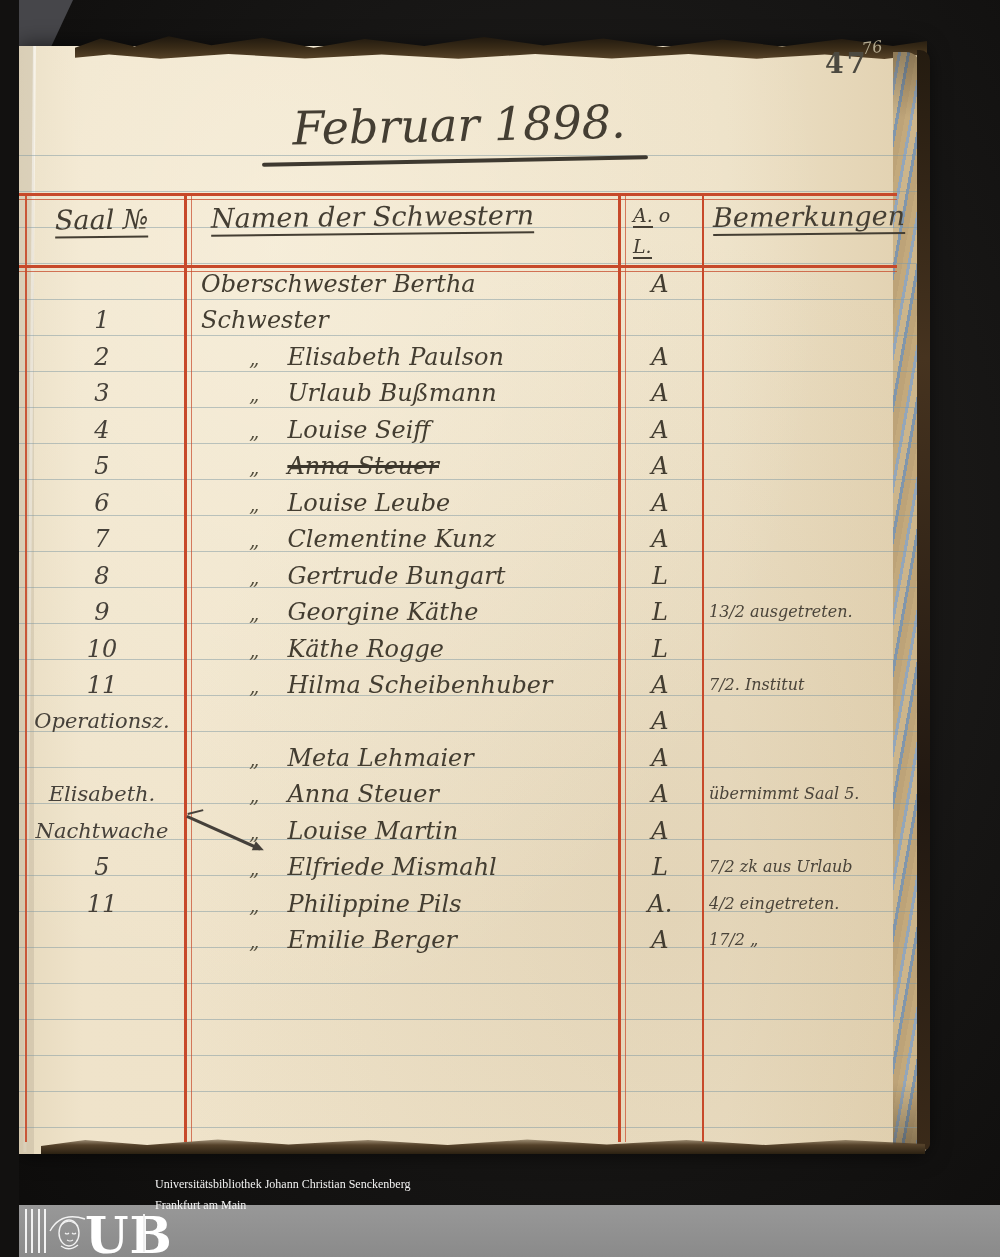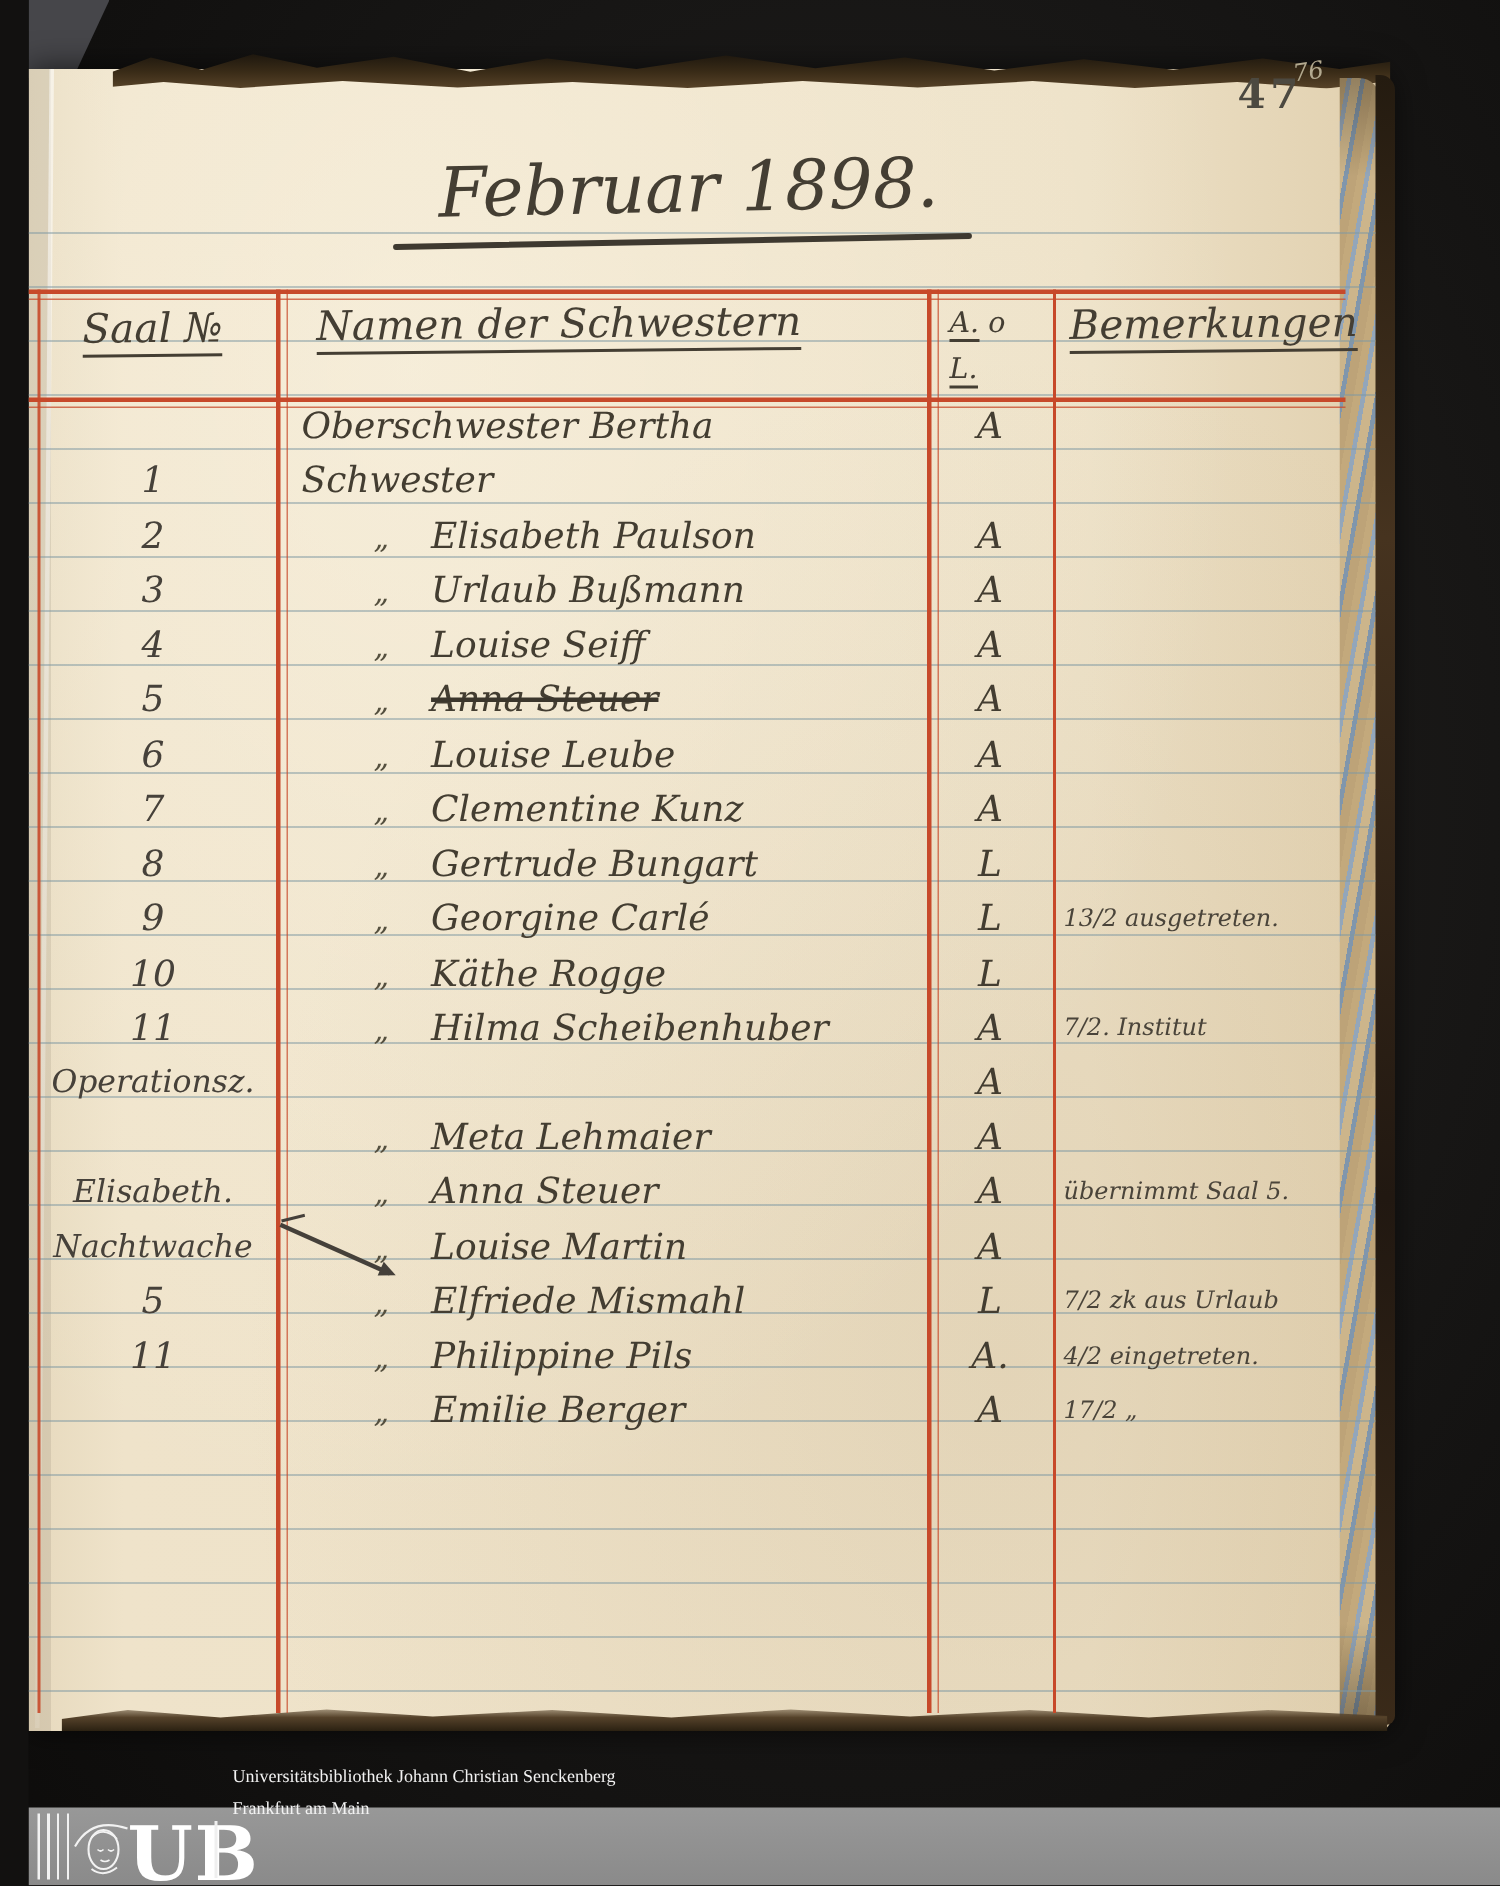--- a/index.html
+++ b/index.html
@@ -167,21 +167,21 @@
         <div class="c-rem"></div>
       </div>
       <div class="row" style="top: 557.6px;">
         <div class="c-saal">8</div>
         <div class="c-name"><span class="ditto">„</span><span class="">Gertrude Bungart</span></div>
         <div class="c-al">L</div>
         <div class="c-rem"></div>
       </div>
       <div class="row" style="top: 594.05px;">
         <div class="c-saal">9</div>
-        <div class="c-name"><span class="ditto">„</span><span class="">Georgine Carlé</span></div>
+        <div class="c-name"><span class="ditto">„</span><span class="">Georgine Käthe</span></div>
         <div class="c-al">L</div>
         <div class="c-rem">13/2 ausgetreten.</div>
       </div>
       <div class="row" style="top: 630.5px;">
         <div class="c-saal">10</div>
         <div class="c-name"><span class="ditto">„</span><span class="">Käthe Rogge</span></div>
         <div class="c-al">L</div>
         <div class="c-rem"></div>
       </div>
       <div class="row" style="top: 666.95px;">

